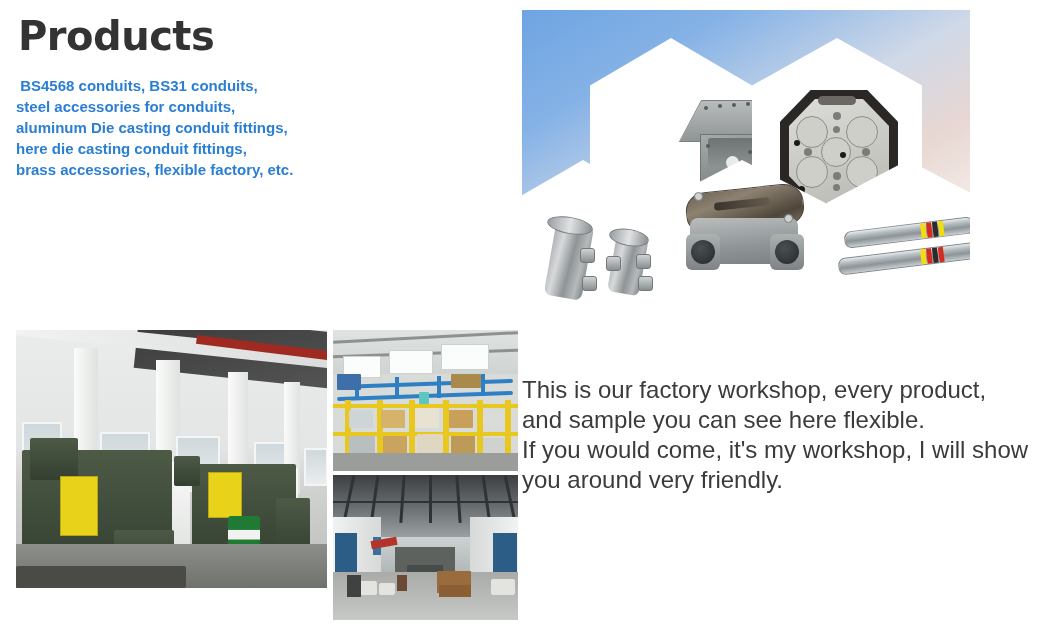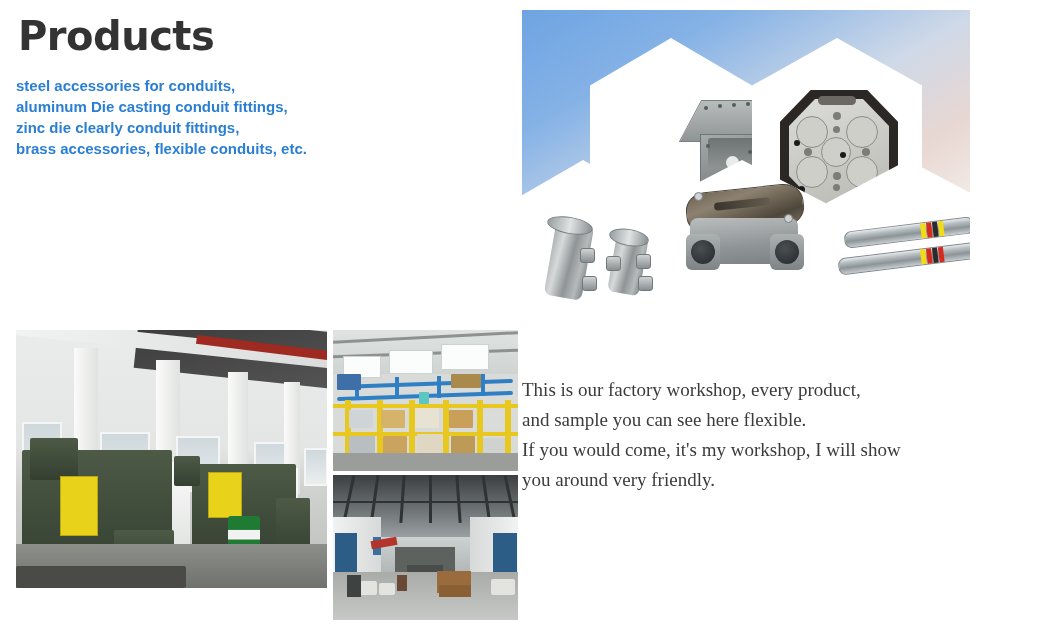--- a/index.html
+++ b/index.html
@@ -238,37 +238,38 @@
   .cor-dark{position:absolute;background:#5d625f;}
 
   
   .workshop-title{
     position:absolute;left:522px;top:330px;
     font-size:27px;font-weight:bold;color:#333333;
     font-family:"Liberation Sans", sans-serif;letter-spacing:0.3px;
   }
   .workshop-body{
     position:absolute;left:522px;top:375px;width:510px;
-    font-size:19px;color:#3b3b3b;line-height:30px;
-    font-family:Liberation Serif, serif;
+    font-size:24px;color:#3b3b3b;line-height:30px;
+    font-family:Liberation Sans, sans-serif;
   }
   .workshop-body div{white-space:pre;}
 </style>
 </head>
 <body>
 
 <div class="page">
 
   <div class="products-title">Products</div>
 
   <div class="products-list">
+    <div> BS4568 conduits, BS31 conduits,</div>
     <div>steel accessories for conduits,</div>
     <div>aluminum Die casting conduit fittings,</div>
-    <div>zinc die clearly conduit fittings,</div>
-    <div>brass accessories, flexible conduits, etc.</div>
+    <div>here die casting conduit fittings,</div>
+    <div>brass accessories, flexible factory, etc.</div>
   </div>
 
   <div class="collage">
     <div class="hexrow">
 
       <div class="hex hex-a">
         <div class="prod box2g">
           <div class="face-top"></div>
           <div class="face-side"></div>
           <div class="face-front"></div>

